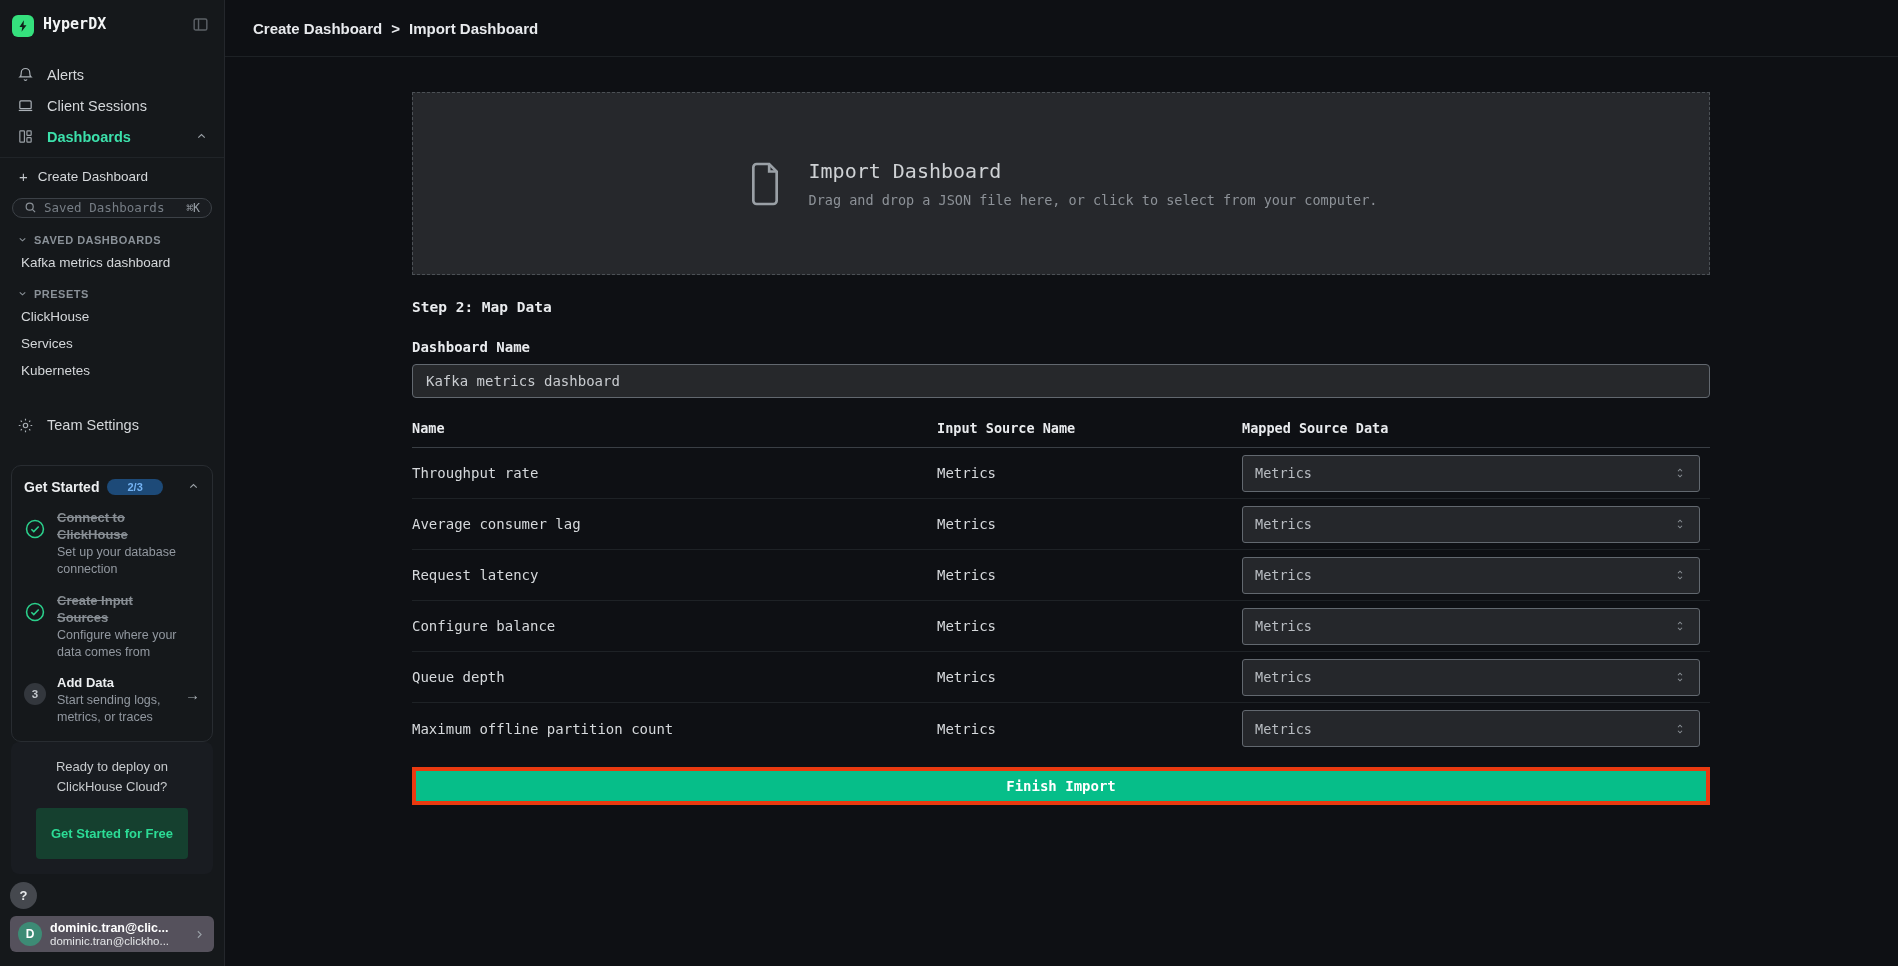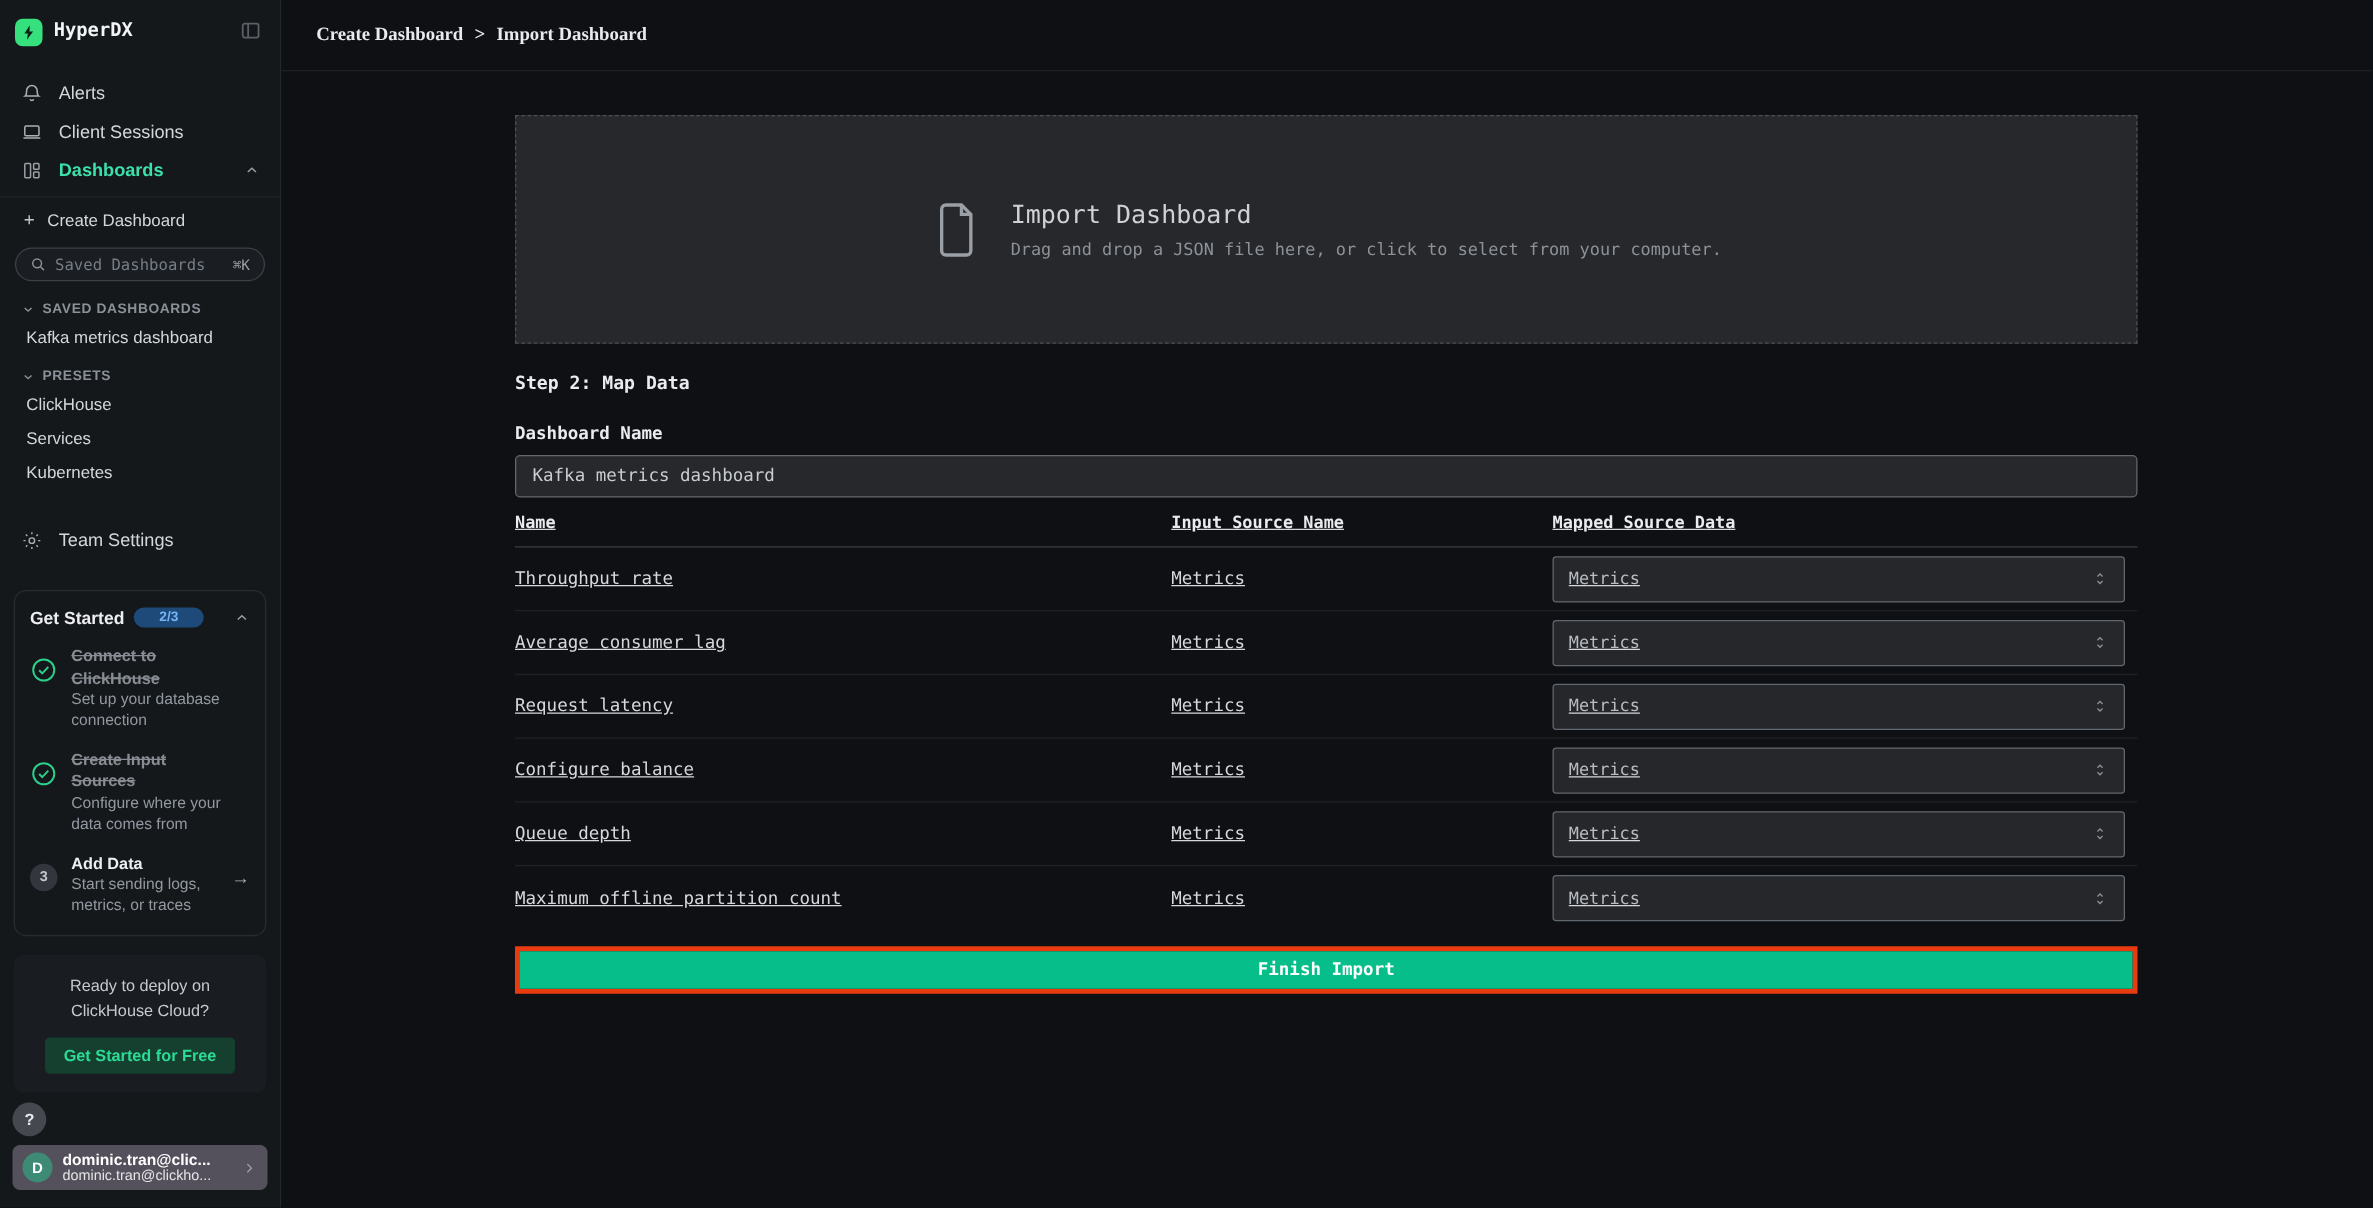--- a/index.html
+++ b/index.html
@@ -64,56 +64,56 @@
     font-size:11.5px; font-weight:bold; display:flex; align-items:center; justify-content:center; }
   .gs-text { font-size:12.5px; line-height:1.35; color:#9298a0; max-width:124px; }
   .gs-text .t { font-size:13px; font-weight:bold; color:#eceef0; }
   .gs-step.done .t { color:#878d93; text-decoration:line-through; }
   .gs-arrow { margin-left:auto; margin-top:12px; color:#aab0b6; font-size:15px; }
 
   .side-bottom { margin-top:auto; }
   .cloud-card { margin:0 11px 8px 11px; background:#191c21; border-radius:8px; padding:15px 12px;
     text-align:center; font-size:13px; color:#c7cacd; line-height:1.55; }
   .cloud-cta { display:inline-block; margin-top:11px; background:#15402f; color:#2cdc96;
-    font-size:13px; font-weight:bold; padding:7px 15px; border-radius:4px; border:none; cursor:pointer;
+    font-size:13px; font-weight:bold; padding:18px 15px; border-radius:4px; border:none; cursor:pointer;
     font-family:"Liberation Sans", sans-serif; }
   .help-circle { width:27px; height:27px; border-radius:50%; background:#45484e; color:#e8eaec;
     font-weight:bold; font-size:13px; display:flex; align-items:center; justify-content:center;
     margin:6px 0 7px 10px; cursor:pointer; }
   .user-pill { margin:0 10px 14px 10px; background:#55515c; border-radius:6px; padding:5px 8px;
     display:flex; align-items:center; gap:8px; cursor:pointer; }
   .avatar { width:24px; height:24px; border-radius:50%; background:#3d8b75; color:#fff;
     font-size:12px; font-weight:bold; display:flex; align-items:center; justify-content:center; flex:none; }
   .user-name { font-size:12.5px; font-weight:bold; color:#ffffff; white-space:nowrap; }
   .user-email { font-size:11.5px; color:#e3e5e7; white-space:nowrap; }
   .user-chev { margin-left:auto; color:#9aa0a7; display:flex; }
 
   
   .main { flex:1; display:flex; flex-direction:column; background:#0e1014; }
   .main-header { height:57px; min-height:57px; border-bottom:1px solid #1d2125; display:flex;
     align-items:center; padding-left:28px; }
-  .breadcrumb { font-family:Liberation Serif, serif; font-weight:bold; font-size:15px; color:#e8eaed; }
+  .breadcrumb { font-family:Liberation Sans, sans-serif; font-weight:bold; font-size:15px; color:#e8eaed; }
   .breadcrumb .sep { padding:0 9px; }
   .content { margin:35px 0 0 187px; width:1298px; }
 
   .dropzone { height:183px; background:#26282c; border:1px dashed #4b5055;
     display:flex; align-items:center; justify-content:center; gap:24px; cursor:pointer; }
   .dz-icon { color:#9aa0a6; display:flex; }
   .dz-title { font-family:"DejaVu Sans Mono", monospace; font-size:20px; color:#cfd2d5; }
   .dz-sub { font-family:"DejaVu Sans Mono", monospace; font-size:13.5px; color:#8d9298; margin-top:9px; }
 
   .step-title { margin-top:24px; font-family:"DejaVu Sans Mono", monospace; font-weight:bold;
     font-size:14.5px; color:#e9ebee; }
   .field-label { margin-top:24px; font-family:"DejaVu Sans Mono", monospace; font-weight:bold;
     font-size:14px; color:#e9ebee; }
   .name-input { margin-top:9px; width:100%; height:34px; background:#26282b; border:1px solid #62686f;
     border-radius:4px; color:#c9ccd0; font-family:"DejaVu Sans Mono", monospace; font-size:14px;
     padding:0 13px; outline:none; }
 
-  .map-table { margin-top:12px;text-decoration:underline; }
+  .map-table { margin-top:22px; }
   .thead, .trow { display:grid; grid-template-columns:525px 305px 1fr; align-items:center; }
   .thead { padding-bottom:11px; border-bottom:1px solid #3a3f45;
     font-family:"DejaVu Sans Mono", monospace; font-weight:bold; font-size:13.5px; color:#e9ebee; }
   .trow { height:51px; border-bottom:1px solid #1e2226;
     font-family:"DejaVu Sans Mono", monospace; font-size:14px; color:#d6d9dc; }
   .trow:last-child { border-bottom:none; }
   .sel { height:37px; width:calc(100% - 10px); background:#25272b; border:1px solid #62686f;
     border-radius:3px; display:flex; align-items:center; padding:0 12px; cursor:pointer;
     font-family:"DejaVu Sans Mono", monospace; font-size:13.5px; color:#b9bdc2; }
   .sel .updown { margin-left:auto; color:#8a9096; display:flex; }

